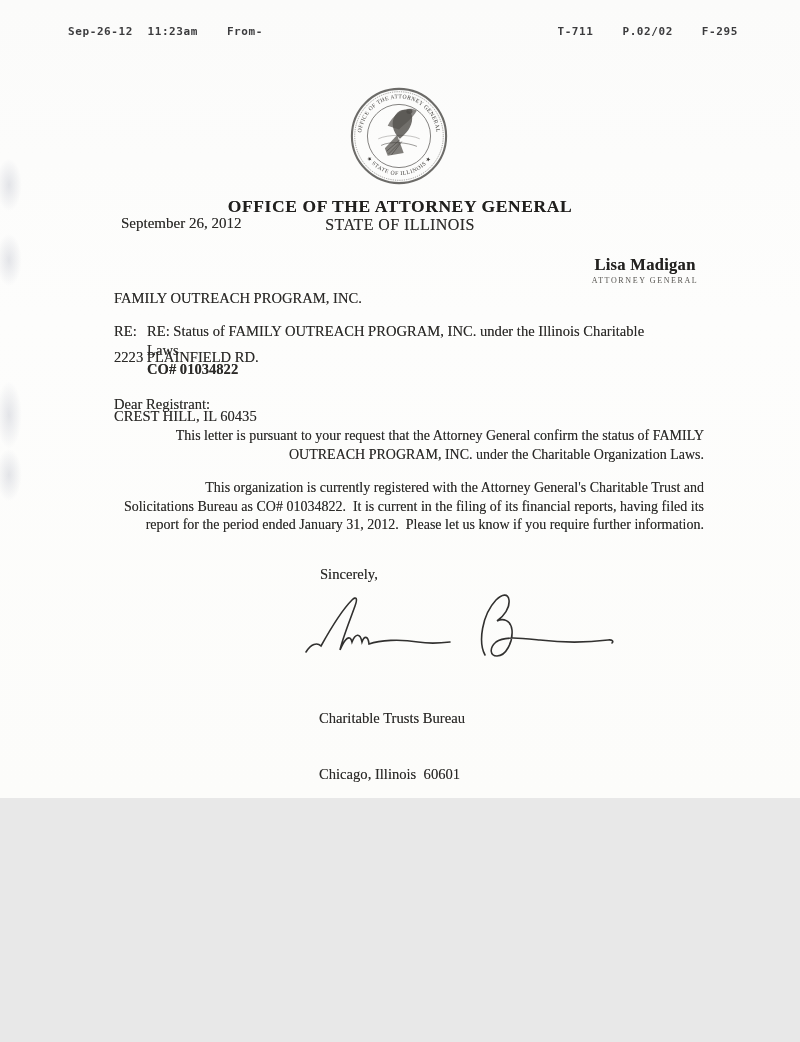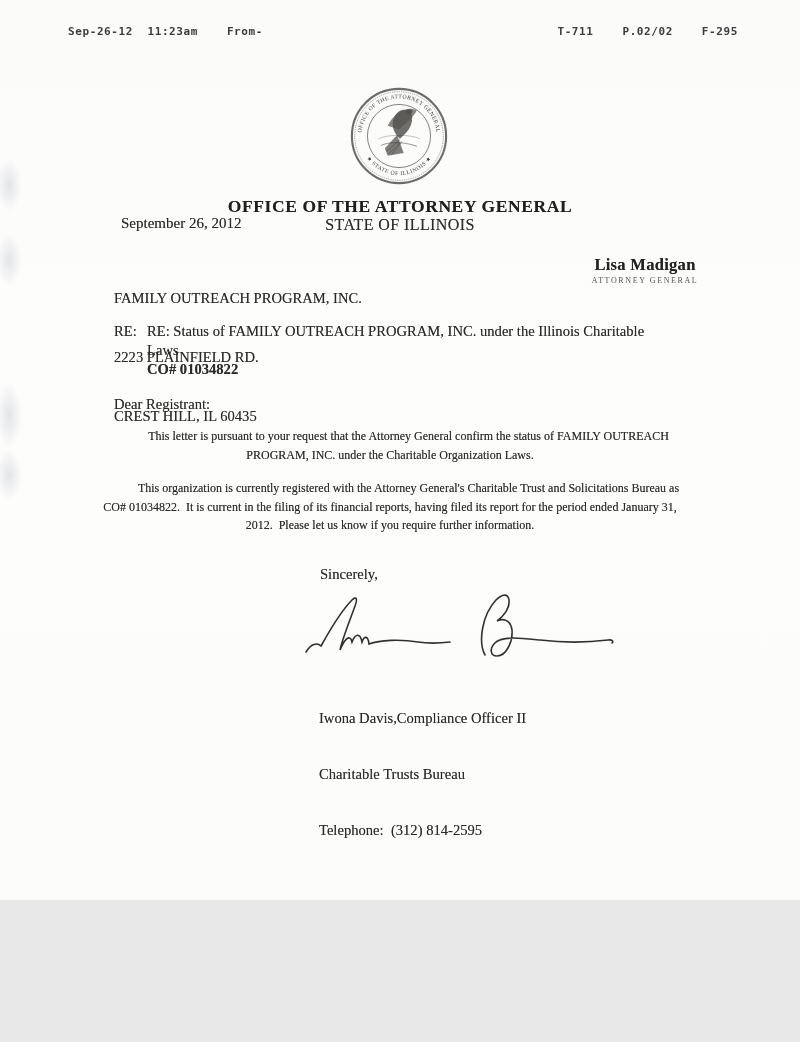--- a/index.html
+++ b/index.html
@@ -1,20 +1,20 @@
 <!DOCTYPE html>
 <html><head>
 <meta charset="utf-8">
 <style>
   * { margin: 0; padding: 0; box-sizing: border-box; }
   html, body { background: #e8e8e8; }
   .page {
     position: relative;
     width: 800px;
-    height: 900px;
+    height: 798px;
     margin: 0 auto;
     background: linear-gradient(180deg, #fbfbfa 0%, #fdfdfc 40%, #fcfcfa 100%);
     overflow: hidden;
     font-family: "Liberation Serif", "DejaVu Serif", serif;
     color: #2b2a28;
   }
   
   .smudge-left {
     position: absolute;
     left: -8px;
@@ -112,27 +112,27 @@
   .re-body { grid-column: 2; }
   .re-case { font-weight: bold; }
   .salutation {
     position: absolute;
     top: 396px;
     left: 114px;
     font-size: 14.6px;
   }
   .para {
     position: absolute;
-    left: 99px;
+    left: 122px;
     width: 582px;
-    font-size: 12px;
+    font-size: 14px;
     line-height: 18.6px;
     text-indent: 37px;
     white-space: pre-wrap;
-    text-align: center;
+    text-align: right;
   }
   .para-1 { top: 427px; }
   .para-2 { top: 479px; }
   .closing-word {
     position: absolute;
     top: 566px;
     left: 320px;
     font-size: 14.6px;
   }
   .signature-svg {
@@ -234,22 +234,22 @@
   <div class="closing-word scan-text">Sincerely,</div>
 
   <svg class="signature-svg" viewBox="0 0 320 78">
     <g fill="none" stroke="#1c1b1a" stroke-width="1.6" stroke-linecap="round" opacity="0.9">
       <path d="M6,62 C11,54 17,52 21,56 C26,47 40,22 52,10 C56,6 58,8 55,16 C50,30 42,50 40,60 C45,48 50,44 52,52 C55,44 60,42 62,52 C64,46 68,45 69,54 C80,50 100,49 118,52 C130,54 142,53 150,52"></path>
       <path d="M185,65 C178,52 182,25 196,10 C202,4 208,3 209,10 C210,18 204,26 197,31 C203,28 211,30 212,40 C213,52 206,66 197,66 C190,66 189,58 196,52 C204,46 220,48 240,50 C265,53 292,52 308,50 C312,49.5 314,51 312,53"></path>
     </g>
   </svg>
 
   <div class="signer-block scan-text">
-    <div>Iwona Davis,Compliance Officer II</div>
     <div>Charitable Trusts Bureau</div>
+    <div>Chicago, Illinois  60601</div>
     <div>Telephone:  (312) 814-2595</div>
   </div>
 
   <svg class="stamp-mark" viewBox="0 0 90 28">
     <g fill="none" stroke="#2e2d2b" stroke-linecap="round">
       <ellipse cx="36" cy="13" rx="17" ry="6.5" stroke-width="2.6" opacity="0.85"></ellipse>
       <path d="M22,13 H50" stroke-width="2.2" opacity="0.8"></path>
       <path d="M25,10.5 H47 M26,15.5 H46" stroke-width="1.4" opacity="0.6"></path>
       <path d="M55,13 C60,10.5 66,15 72,12.5 C75,11.3 77,13.5 79,12.5" stroke-width="2.4" opacity="0.8"></path>
       <path d="M13,12 l4,2" stroke-width="2" opacity="0.7"></path>

